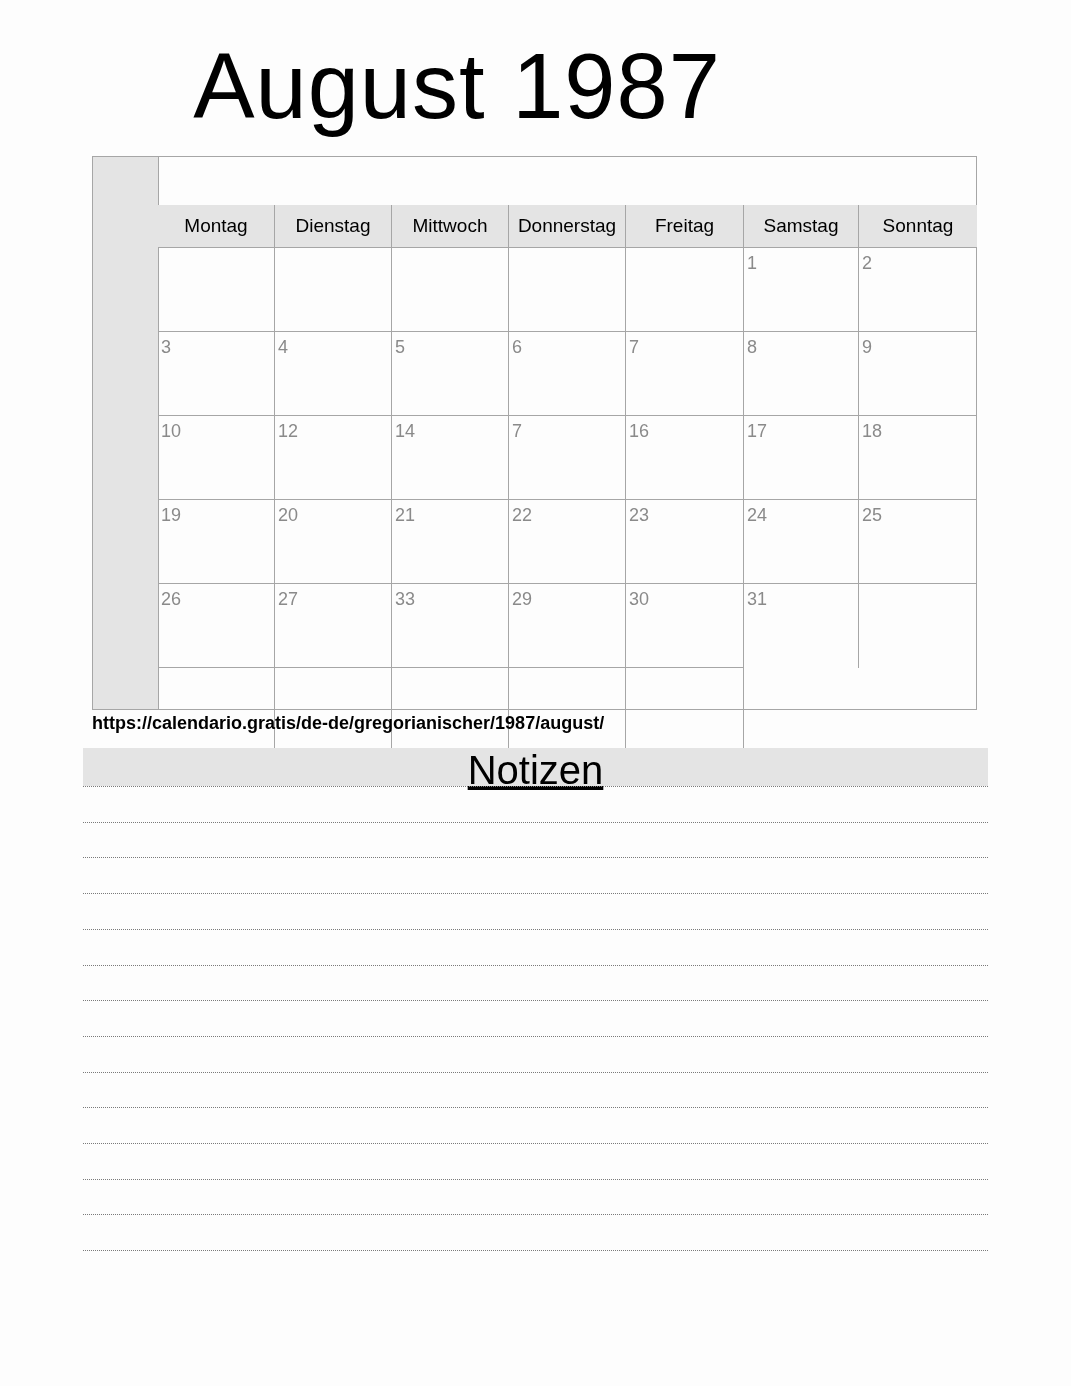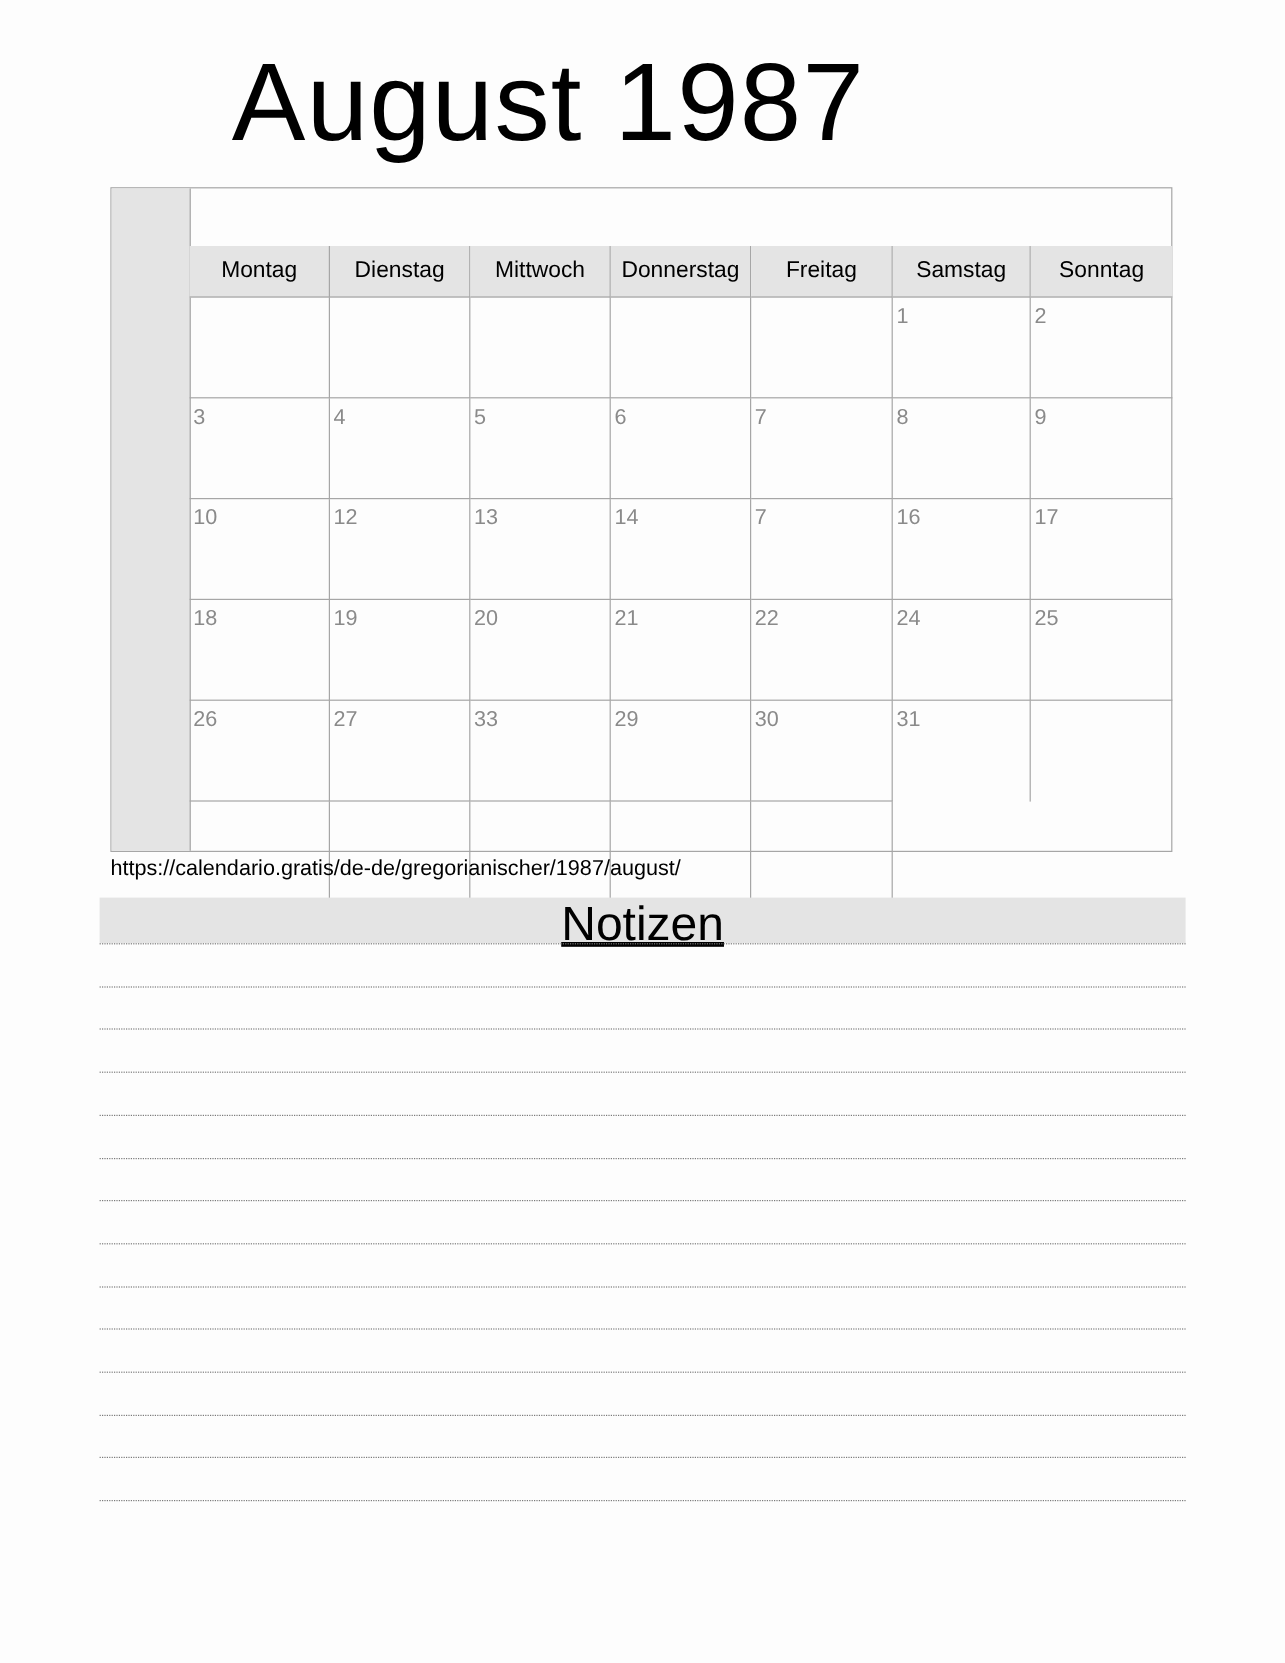--- a/index.html
+++ b/index.html
@@ -7,21 +7,21 @@
   .title { position:absolute; left:0; top:36px; width:914px; text-align:center; font-size:92px; line-height:100px; letter-spacing:1px; }
   .cal { position:absolute; left:92px; top:156px; width:885px; height:554px; border:1px solid #a6a6a6; box-sizing:border-box; background:#fdfdfd; }
   .weekcol { position:absolute; left:0; top:0; width:65px; height:552px; background:#e4e4e4; border-right:1px solid #a6a6a6; }
   .grid { position:absolute; left:65px; top:0; right:0; bottom:0; display:grid;
           grid-template-columns:117px 117px 117px 117px 118px 115px 118px;
           grid-template-rows:43px repeat(6, 84px);margin-top:48px; }
   .hd { background:#e4e4e4; border-right:1px solid #a6a6a6; border-bottom:1px solid #a6a6a6; font-size:19px; display:flex; align-items:center; justify-content:center; box-sizing:border-box; }
   .cell { border-right:1px solid #a6a6a6; border-bottom:1px solid #a6a6a6; box-sizing:border-box; font-size:18px; color:#8a8a8a; padding:5px 0 0 3px; }
   .grid > :nth-child(7n) { border-right:none; }
   .grid > .last { border-bottom:none; }
-  .url { position:absolute; left:92px; top:713px; font-size:18px; }
+  .url { position:absolute; left:92px; top:713px; font-size:18px;font-weight:bold; }
   .notes-head { position:absolute; left:83px; top:748px; width:905px; height:38px; background:#e4e4e4; text-align:center; font-size:40px; line-height:44px;text-decoration:underline; }
   .line { position:absolute; left:83px; width:905px; height:0; border-top:1px dotted #7a7a7a; }
 </style>
 </head>
 <body>
 
 <div class="title">August 1987</div>
 
 <div class="cal">
   <div class="weekcol"></div>
@@ -42,30 +42,30 @@
       <div class="cell">2</div>
       <div class="cell">3</div>
       <div class="cell">4</div>
       <div class="cell">5</div>
       <div class="cell">6</div>
       <div class="cell">7</div>
       <div class="cell">8</div>
       <div class="cell">9</div>
       <div class="cell">10</div>
       <div class="cell">12</div>
-      <div class="cell">13</div>
       <div class="cell">14</div>
       <div class="cell">7</div>
       <div class="cell">16</div>
       <div class="cell">17</div>
       <div class="cell">18</div>
       <div class="cell">19</div>
       <div class="cell">20</div>
       <div class="cell">21</div>
       <div class="cell">22</div>
+      <div class="cell">23</div>
       <div class="cell">24</div>
       <div class="cell">25</div>
       <div class="cell">26</div>
       <div class="cell">27</div>
       <div class="cell">33</div>
       <div class="cell">29</div>
       <div class="cell">30</div>
       <div class="cell last">31</div>
       <div class="cell last"></div>
       <div class="cell last"></div>

